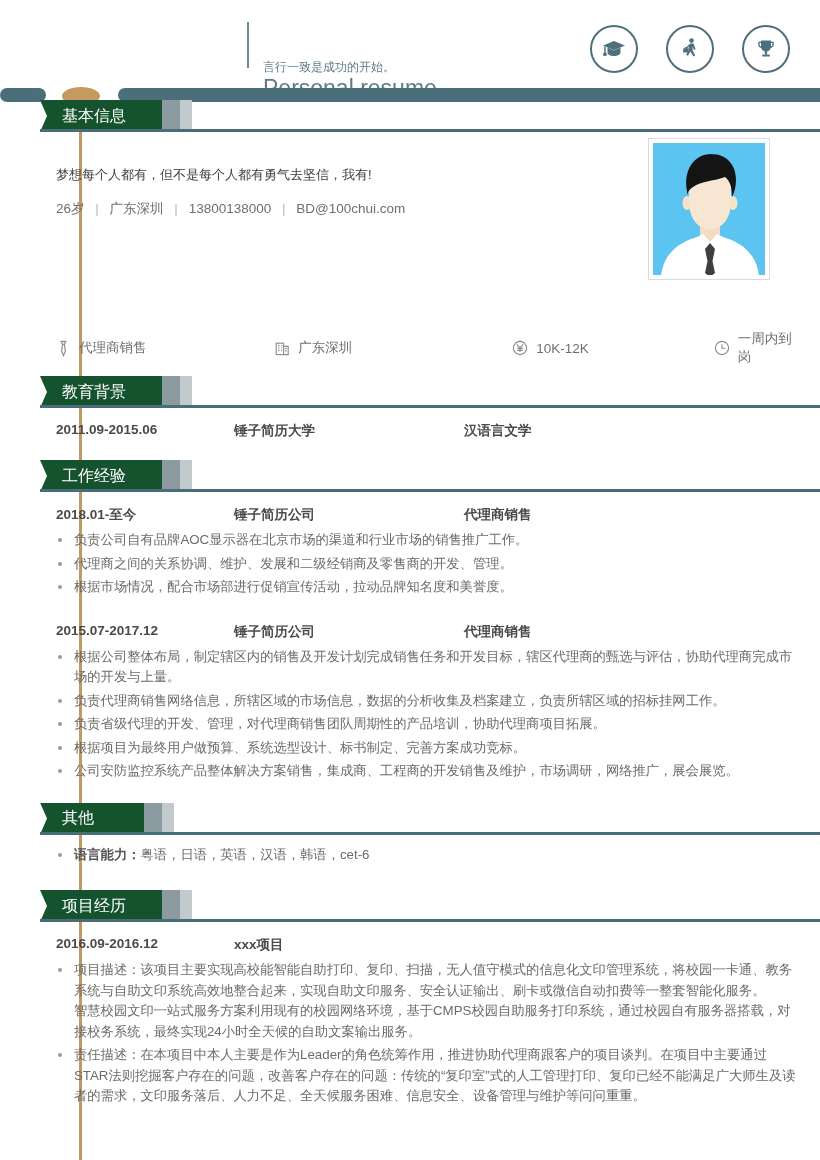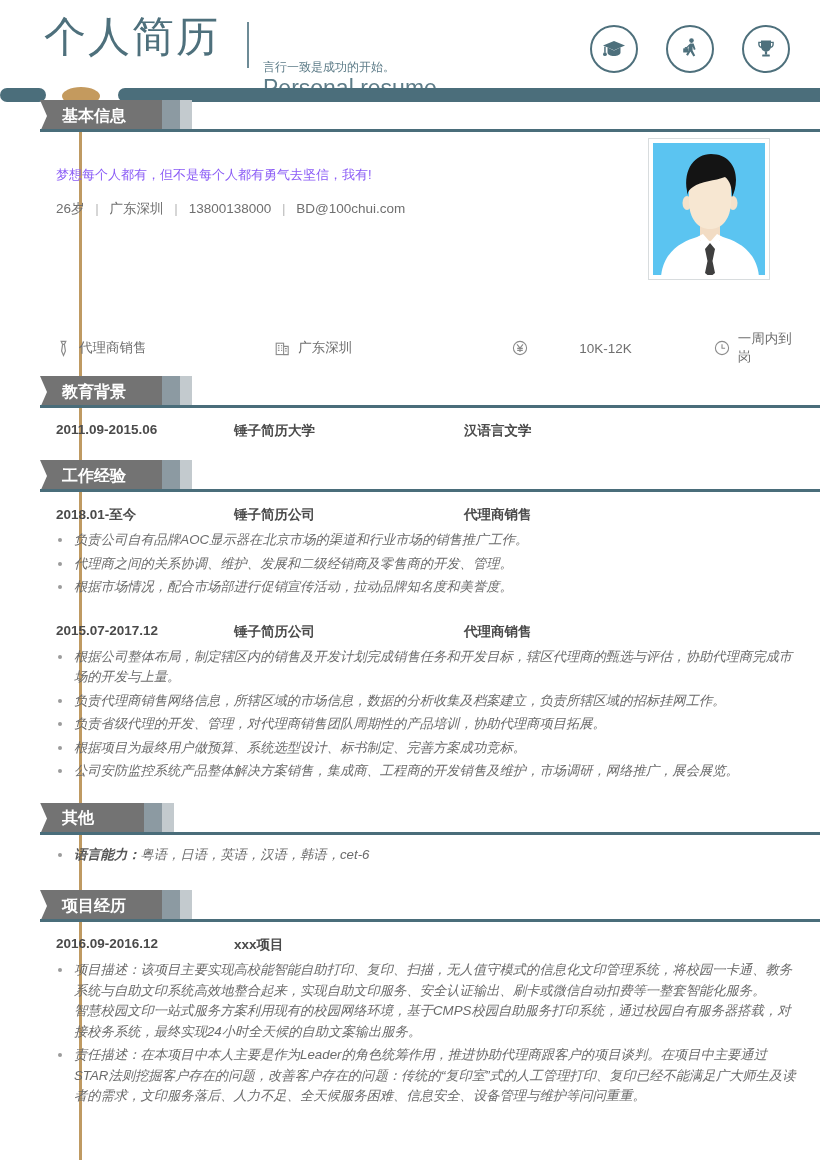--- a/index.html
+++ b/index.html
@@ -51,22 +51,22 @@
   }
 
   
   .rail{position:absolute;left:79px;top:102px;width:3px;height:1058px;background:#bf9a62;}
 
   
   .sec{position:relative;margin:0;}
   .sec-hd{position:relative;height:32px;}
   .sec-banner{
     position:absolute;left:40px;top:0;height:32px;min-width:122px;
-    background:#737373;color:#ffffff;
-    font-size:16px;font-weight:700;
+    background:#14532d;color:#ffffff;
+    font-size:16px;font-weight:400;
     display:flex;align-items:center;
     padding:0 18px 0 22px;
     box-sizing:border-box;
     clip-path:polygon(0 0,100% 0,100% 100%,0 100%,7px 50%);
   }
   .sec-tab{
     position:absolute;top:0;height:32px;width:18px;
     background:#8c9aa2;
   }
   .sec-tab2{
@@ -77,67 +77,66 @@
     position:absolute;left:40px;right:0;bottom:0;height:3px;background:#4a6d7a;
   }
   .sec-body{padding:0 16px 0 56px;}
 
   
   .basic{position:relative;height:172px;padding-top:14px;}
   .name{
     font-size:29px;color:#5b7a86;font-weight:400;
     margin:6px 0 0 0;letter-spacing:1px;
   }
-  .motto{font-size:13px;color:#8b5cf6;margin-top:20px;}
+  .motto{font-size:13px;color:#404040;margin-top:20px;}
   .meta{font-size:13.5px;color:#6f6f6f;margin-top:16px;}
   .meta .sep{color:#b9b9b9;padding:0 7px;}
 
   .photo{
     position:absolute;right:34px;top:6px;
     width:122px;height:142px;
     background:#ffffff;border:1px solid #d8dcde;
     box-sizing:border-box;padding:4px;
   }
   .photo-inner{width:100%;height:100%;overflow:hidden;position:relative;background:#5bc4f1;}
 
   
   .intent{display:flex;padding-top:12px;padding-bottom:10px;}
   .intent-item{display:flex;align-items:center;font-size:13.5px;color:#6f6f6f;}
   .intent-item .gl{margin-right:8px;display:inline-flex;align-items:center;}
   .ii-0{width:222px;}
   .ii-1{width:240px;}
-  .ii-2{width:204px;gap:43px;}
+  .ii-2{width:204px;}
 
   
   .row{display:flex;font-size:13.5px;font-weight:700;color:#4a4a4a;padding:14px 0 6px 0;}
   .col-date{width:178px;}
   .col-org{width:230px;}
   .col-role{width:200px;}
 
-  ul.bl{list-style:none;margin:0;padding:0 8px 8px 0;font-style:italic;}
+  ul.bl{list-style:none;margin:0;padding:0 8px 8px 0;}
   ul.bl li{
     position:relative;padding-left:18px;margin:0 0 3px 0;
     font-size:13.3px;line-height:20.5px;color:#6b6b6b;
   }
   ul.bl li:before{
     content:"";position:absolute;left:2px;top:8px;
     width:4px;height:4px;border-radius:50%;background:#9b9b9b;
   }
   ul.bl li b{font-weight:700;color:#555;}
   .cont{display:block;}
   .sp10{height:10px;}
   .sp14{height:14px;}
 </style>
 </head>
 <body>
 
 <div class="page">
 
   <div class="header">
-    <div class="hdr-title">个人简历</div>
     <div class="hdr-rule"></div>
     <div class="hdr-sub">
       <div class="hdr-sub-cn">言行一致是成功的开始。</div>
       <div class="hdr-sub-en">Personal resume</div>
     </div>
 
     <div class="hdr-icons">
       <div class="ic-circle">
         <svg width="26" height="26" viewBox="0 0 26 26">
           <g fill="#4e707c">

